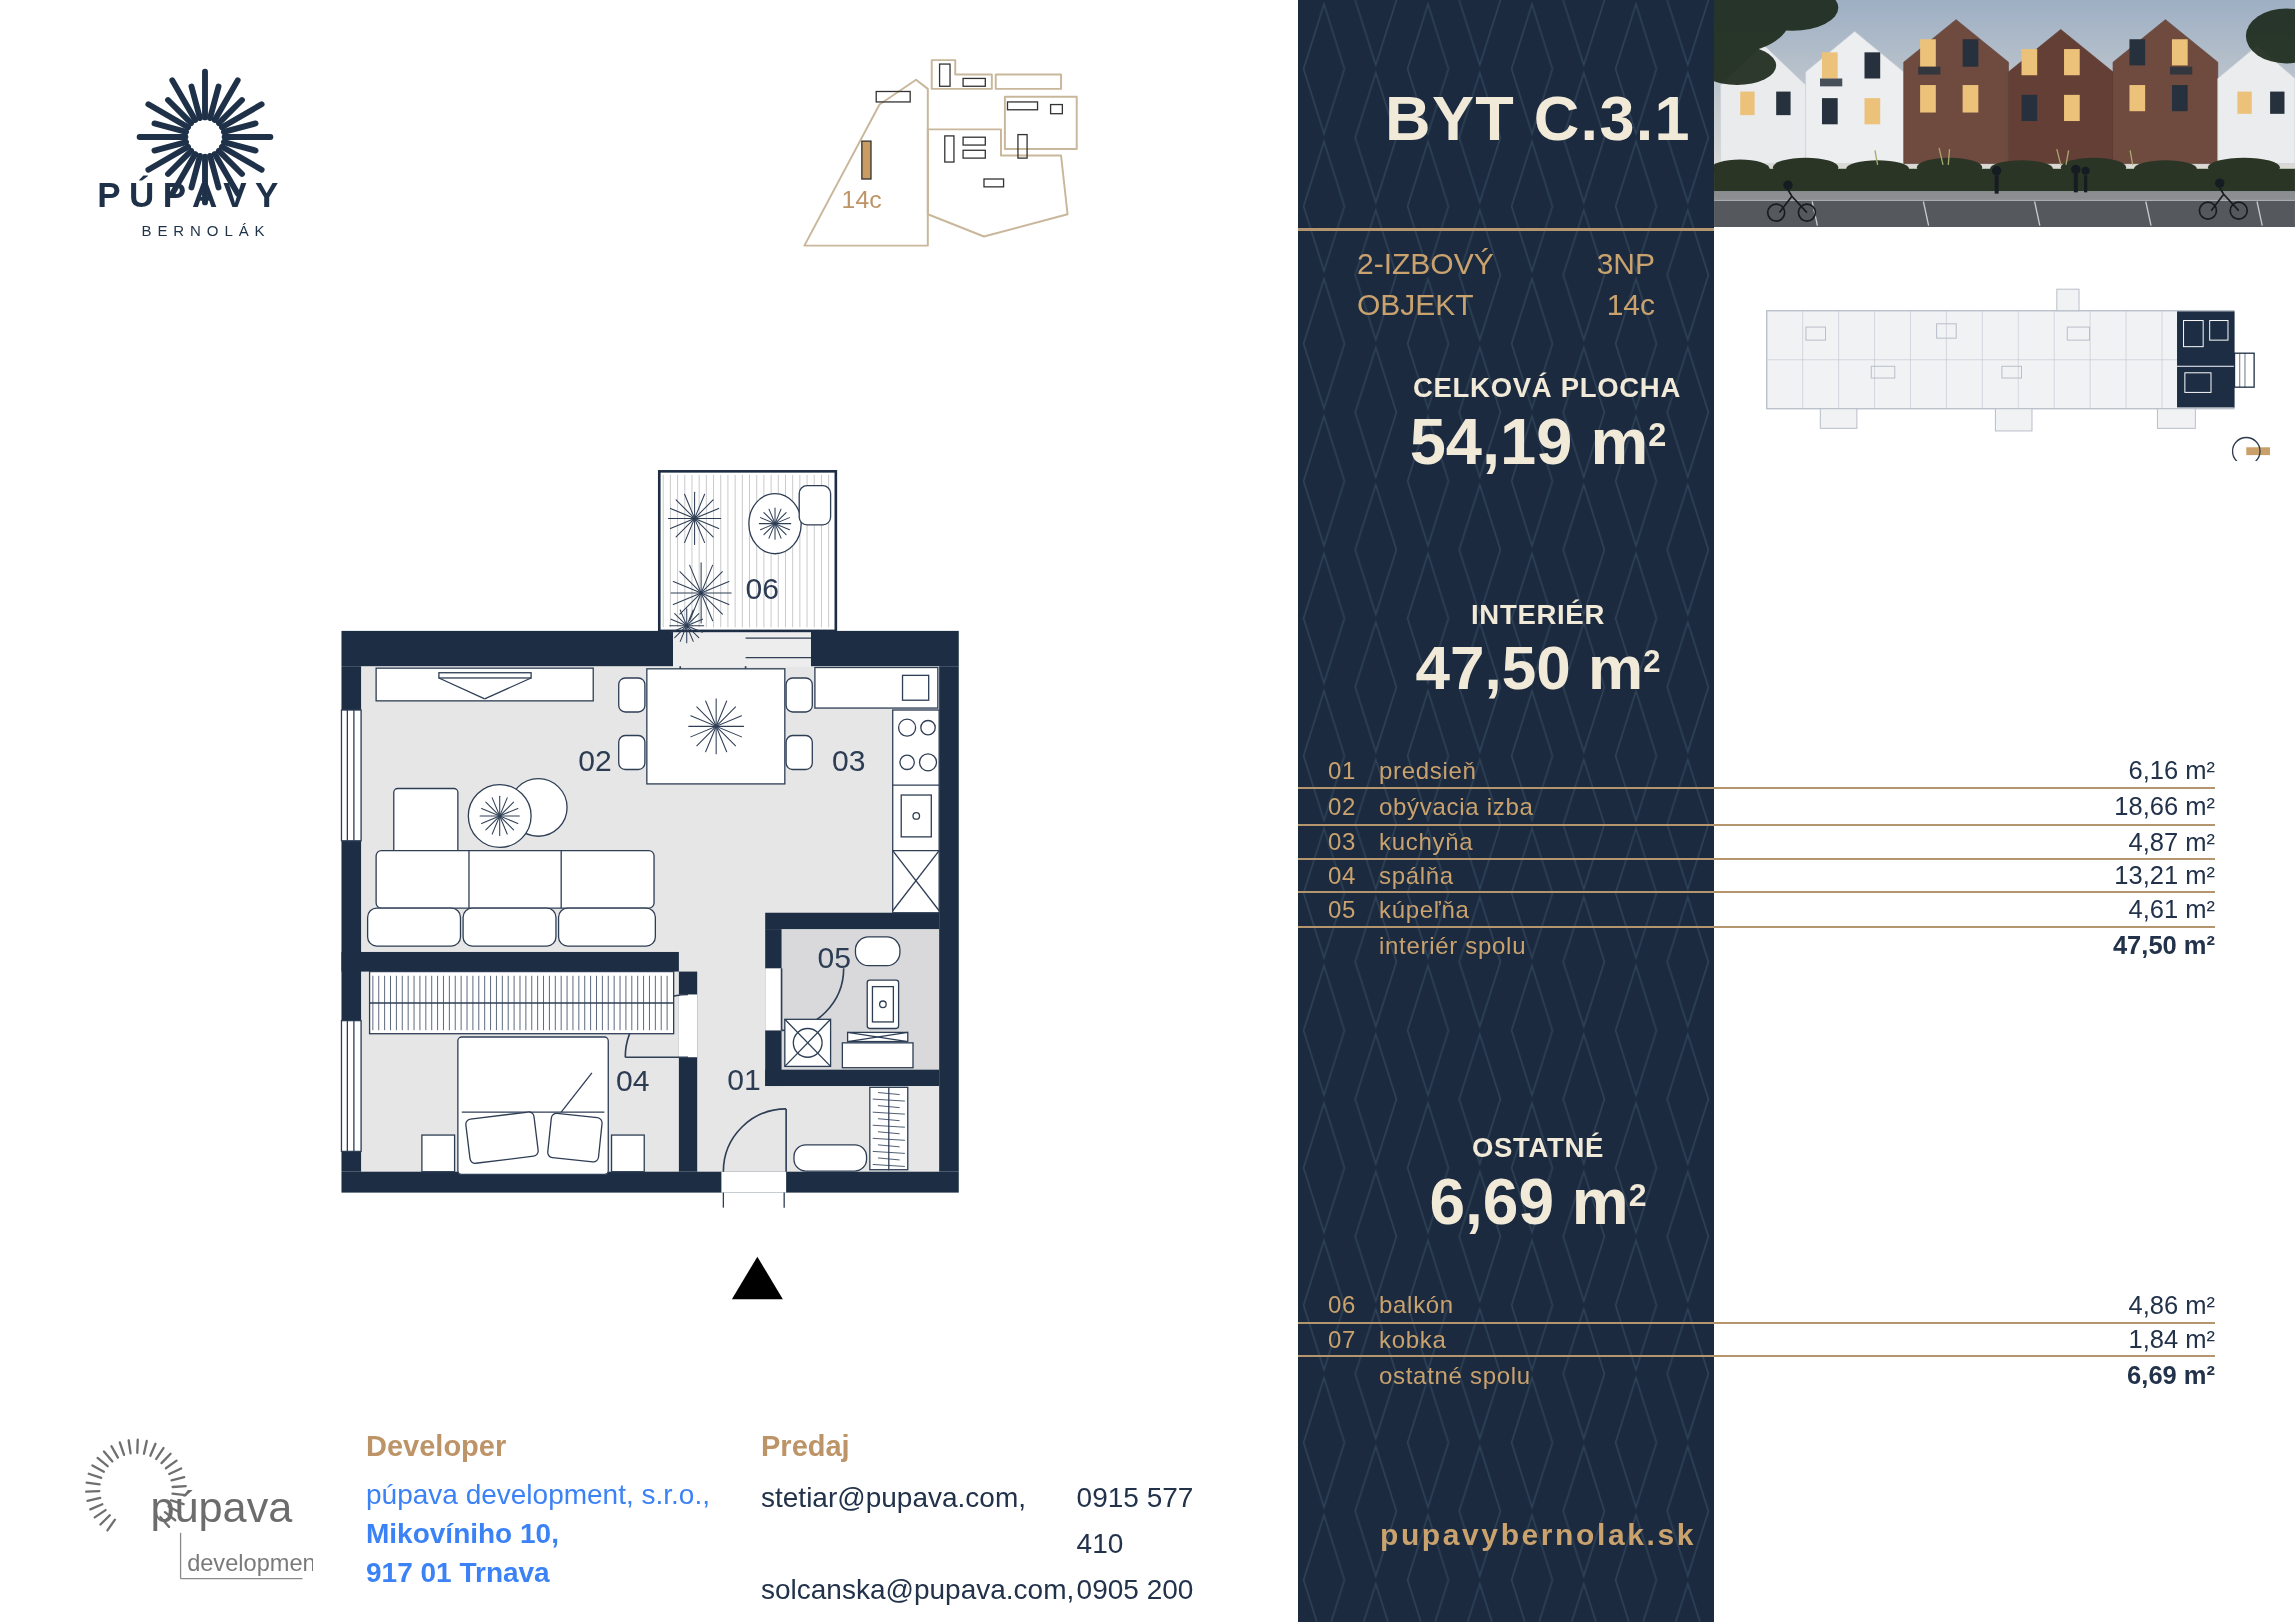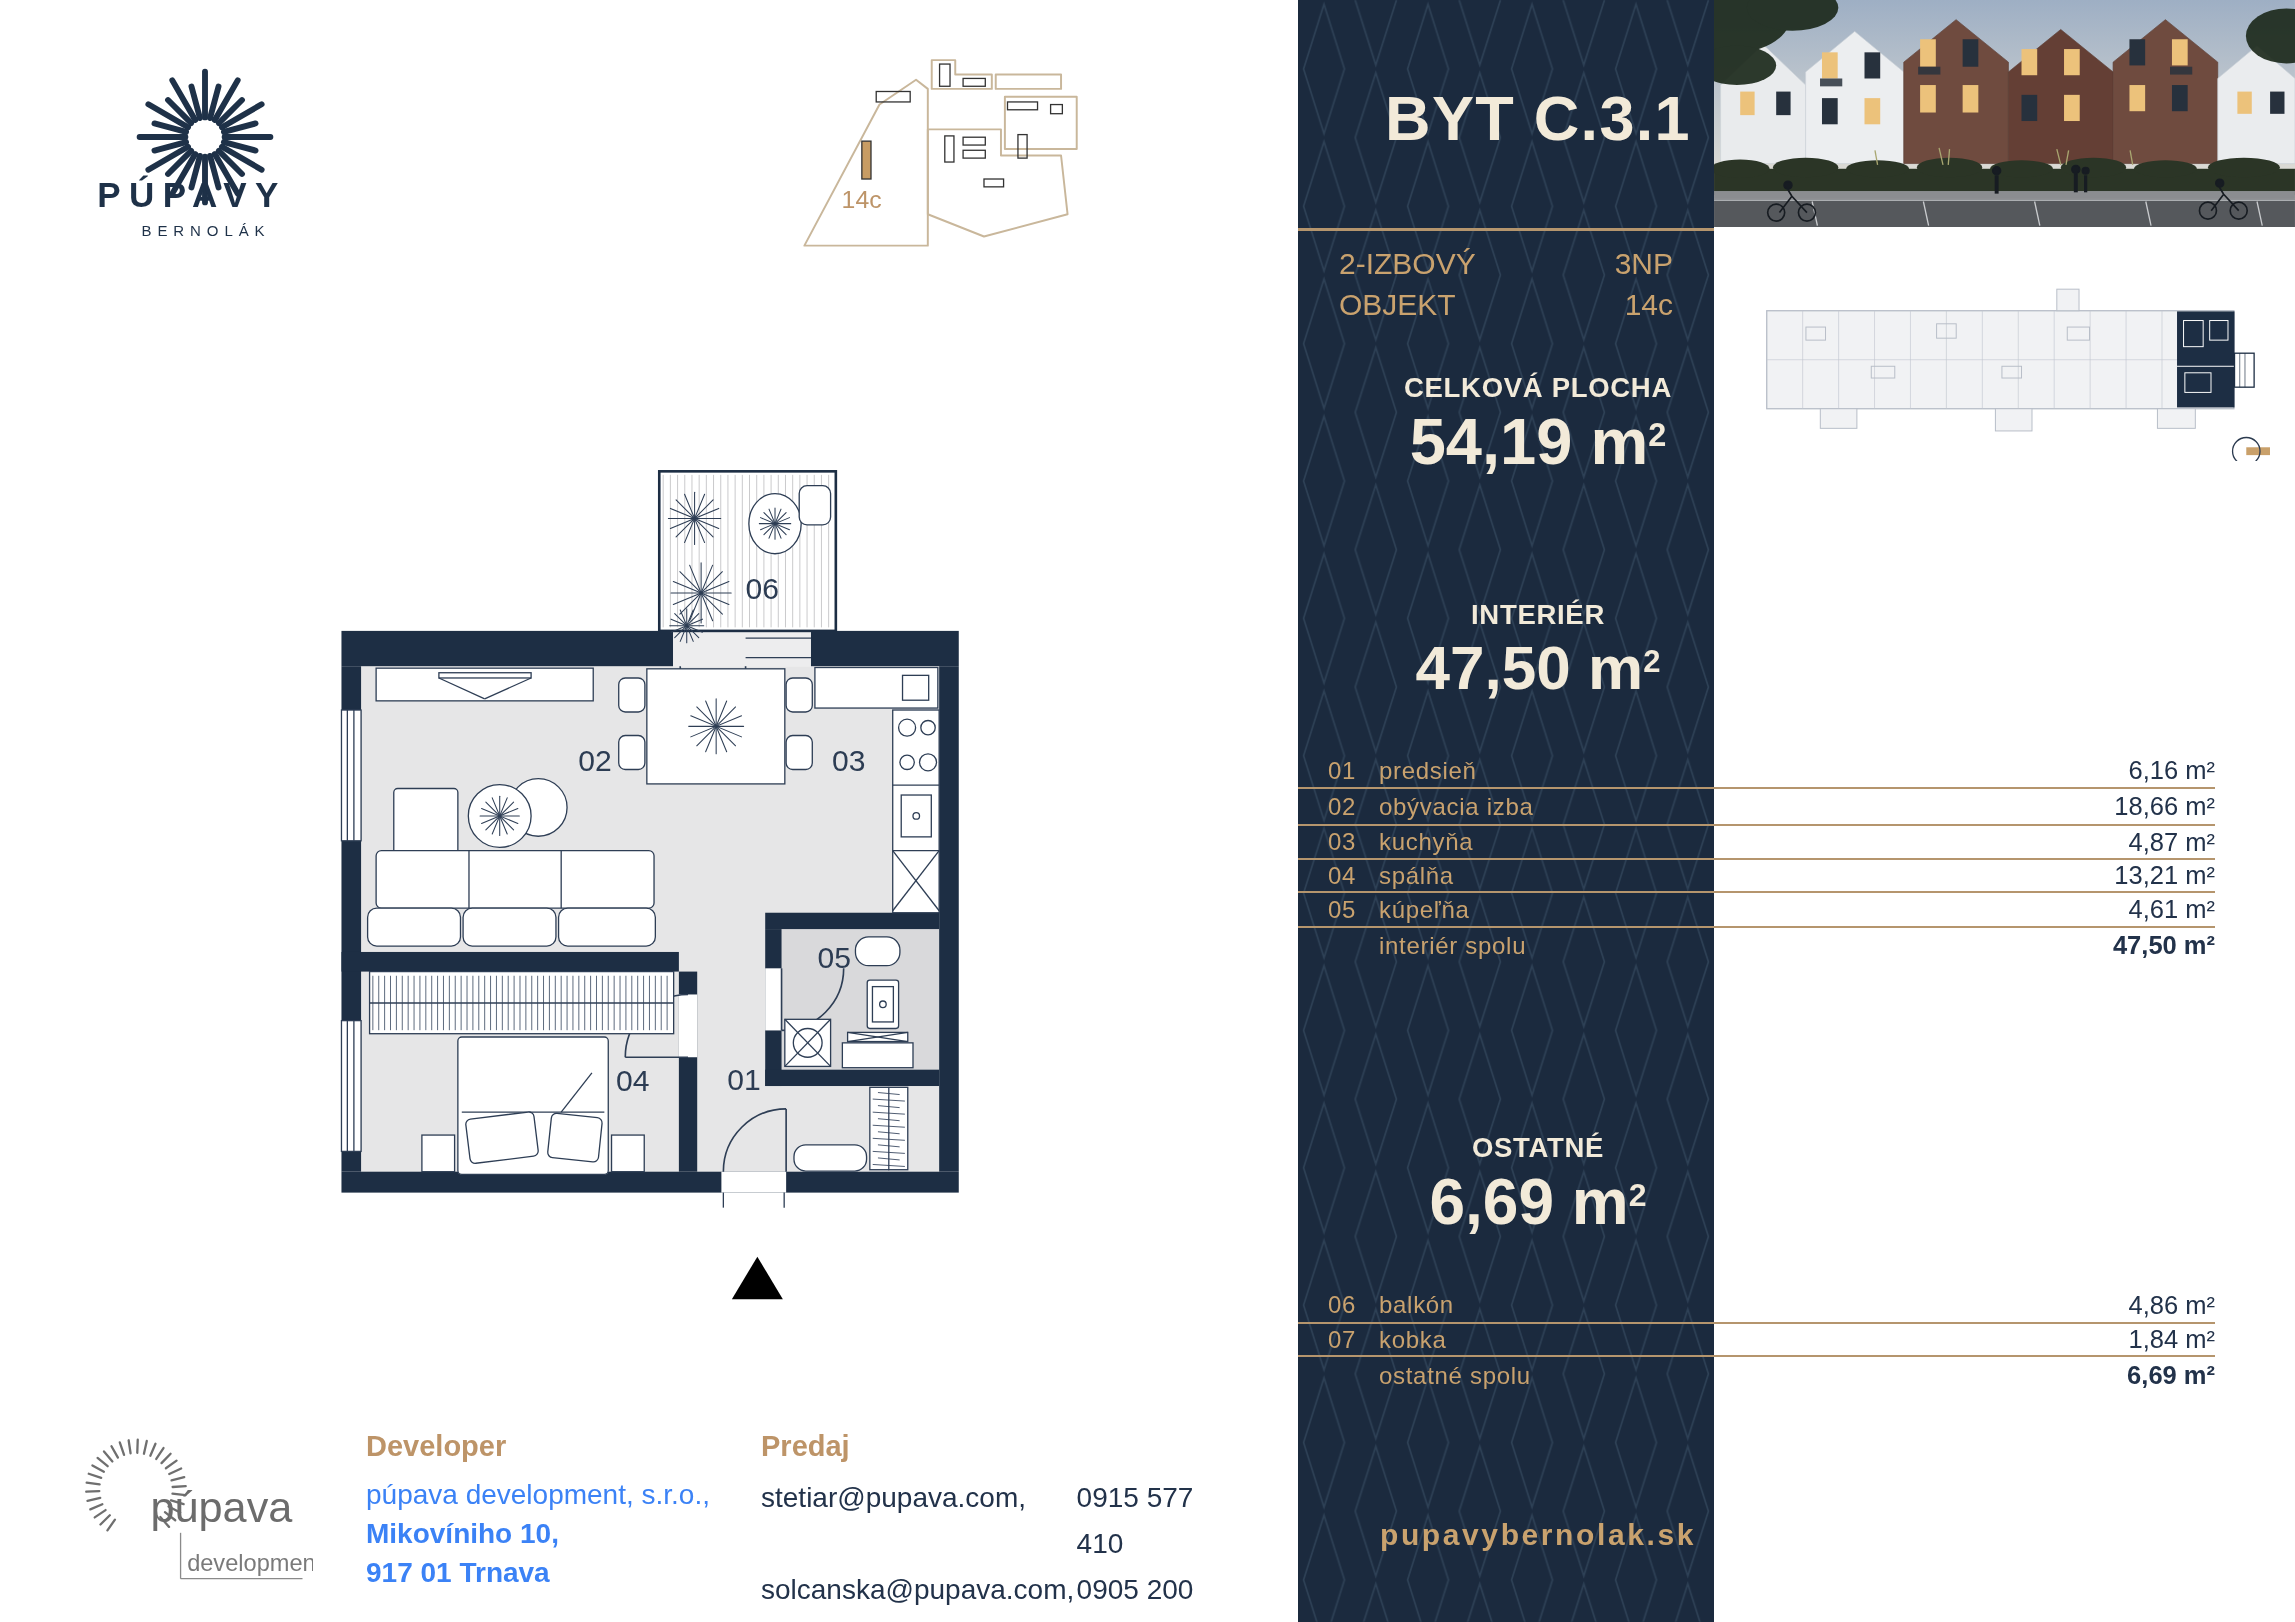--- a/index.html
+++ b/index.html
@@ -4,26 +4,26 @@
 <style>
   html,body{margin:0;padding:0;background:#ffffff;}
   #page{position:relative;width:2295px;height:1622px;background:#ffffff;overflow:hidden;
         font-family:"Liberation Sans",sans-serif;color:#22324a;}
   .abs{position:absolute;}
   
   #panel{left:1298px;top:0;width:416px;height:1622px;background:#1b2a3e;}
   .panel-text{left:1298px;width:480px;text-align:center;color:#f2ead9;}
   #byt-title{top:82px;font-size:63px;font-weight:700;letter-spacing:1.3px;}
   #gold-hr{left:1298px;top:228px;width:416px;height:2.6px;background:#b5956d;}
-  #type-row{left:1298px;top:243px;width:416px;box-sizing:border-box;padding:0 41px;
+  #type-row{left:1298px;top:243px;width:416px;box-sizing:border-box;padding:0 59px;
             display:flex;justify-content:space-between;color:#c9a26e;font-size:30px;line-height:41px;}
   #type-right{text-align:right;}
   .sec-label{font-size:27.5px;font-weight:700;letter-spacing:0.7px;}
   .big-val{font-weight:700;}
-  #total-label{top:372px;}
+  #total-label{top:372px;padding-left:9px;}
   #total-value{top:404px;font-size:65px;}
   #interior-label{top:599px;}
   #interior-value{top:632px;font-size:62px;}
   #other-label{top:1132px;}
   #other-value{top:1165px;font-size:64px;}
   .sup{display:inline-block;font-size:0.5em;transform:translateY(-0.55em);}
   #website{top:1518px;font-size:30px;font-weight:700;letter-spacing:2.6px;color:#c9a26e;}
   
   .rows{display:flex;flex-direction:column;left:1298px;width:917px;}
   #rows-interior{top:754px;}

